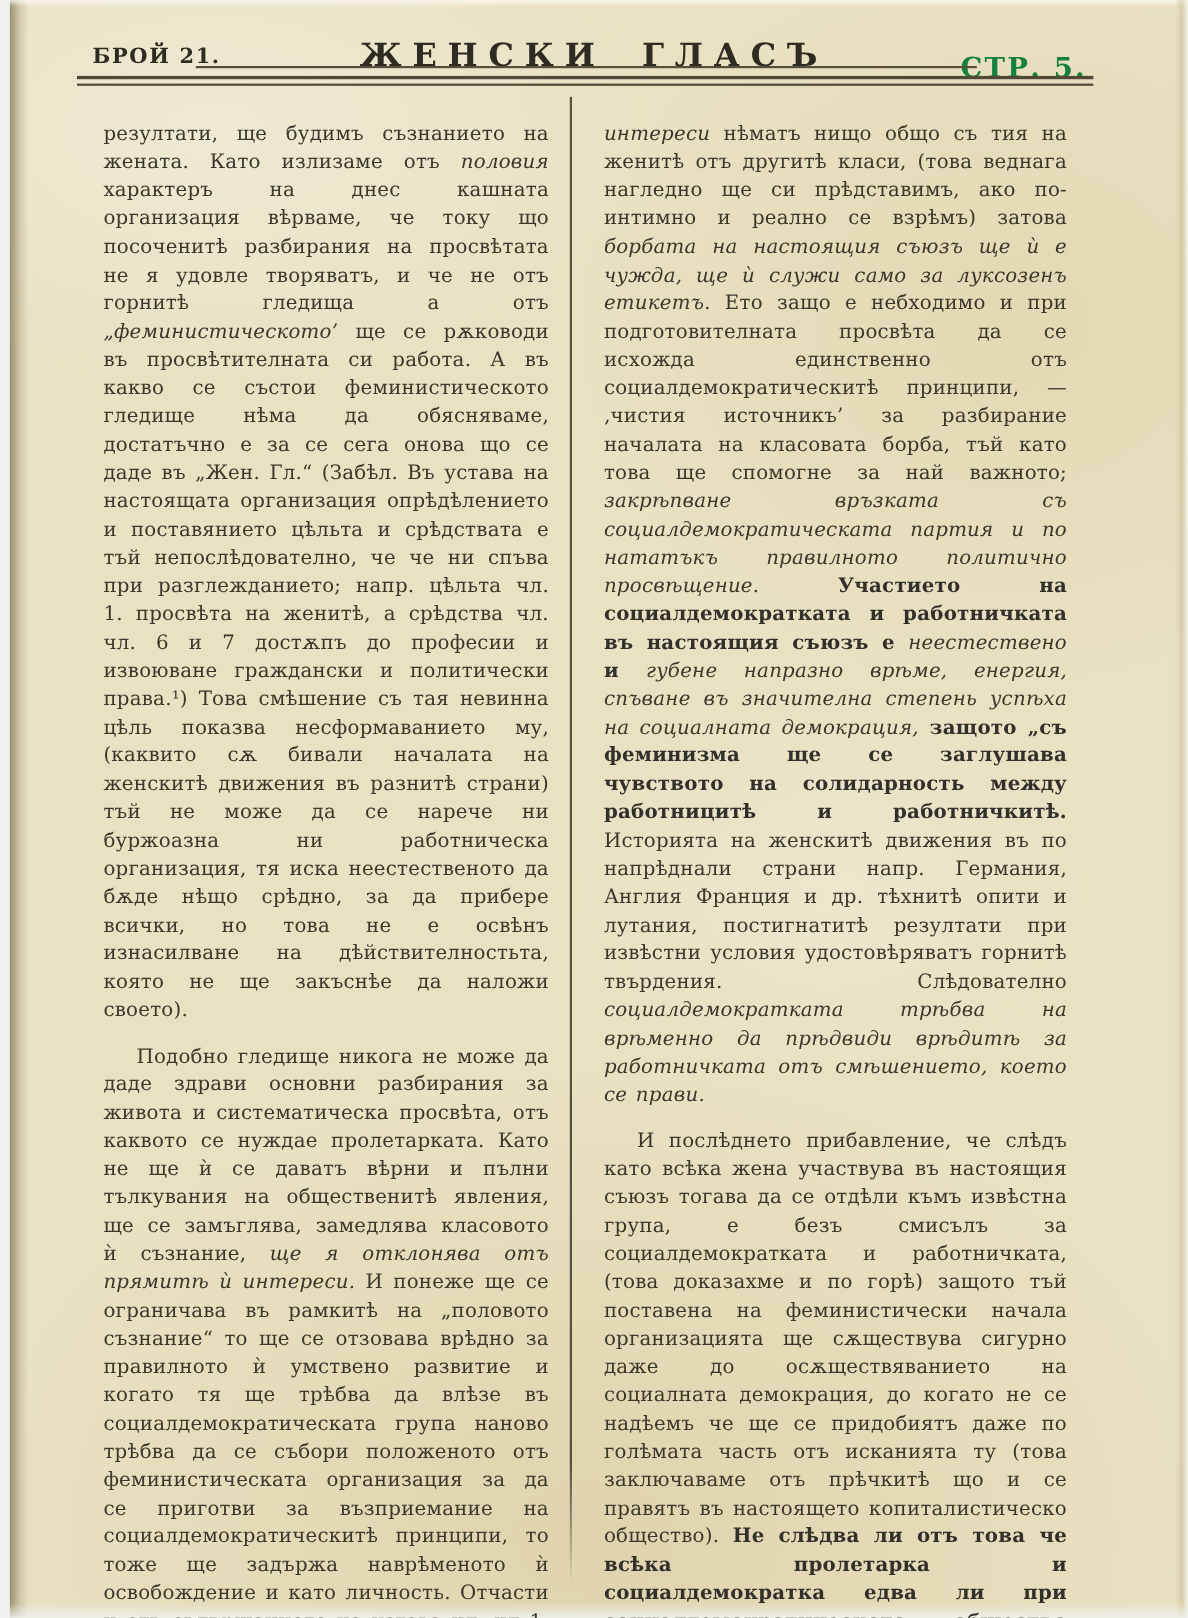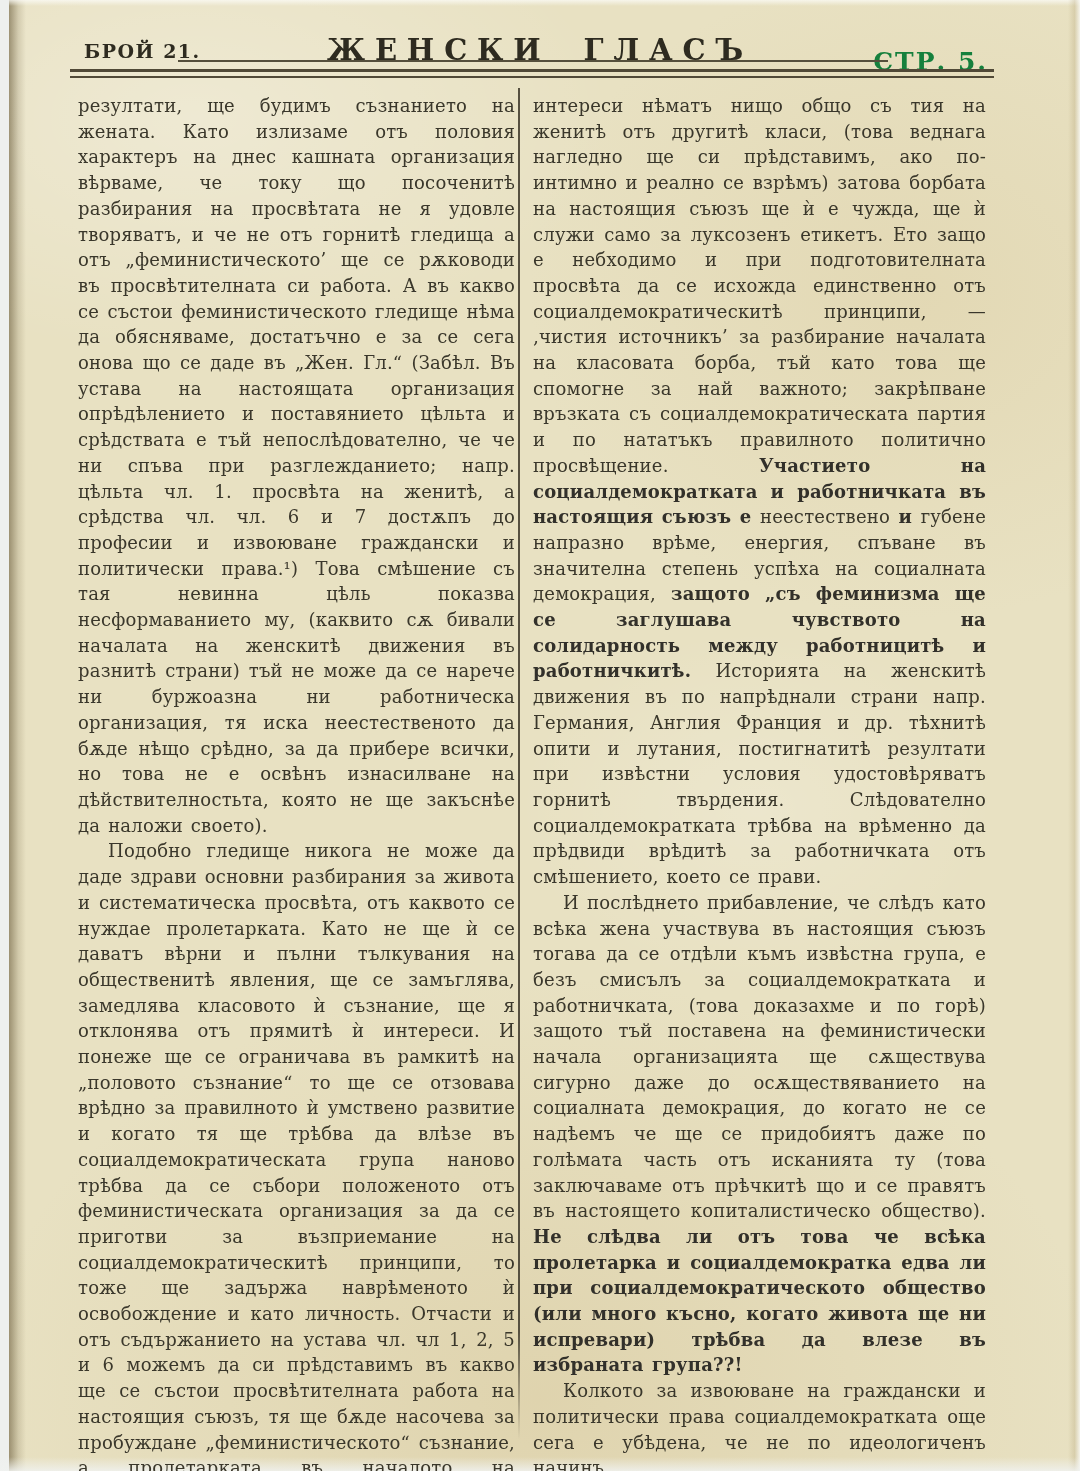--- a/index.html
+++ b/index.html
@@ -36,23 +36,23 @@
     border-top:3px solid #504937;border-bottom:2px solid #504937;}
 
   
   .col{position:absolute;top:93px;font-size:18px;line-height:25.7px;
     text-align:justify;word-spacing:2px;letter-spacing:0.2px;}
   .col-left{left:78px;width:437px;}
   .col-right{left:533px;width:453px;}
   .v-rule{position:absolute;left:518px;top:88px;height:1352px;width:2px;
     background:linear-gradient(180deg,#565040 0%,#565040 92%,rgba(86,80,64,0) 100%);}
 
-  .para{margin:0;}
+  .para{margin:16px;}
   .para.indent{text-indent:30px;}
-  .i{}
+  .i{font-style:italic;}
   .b{font-weight:bold;color:#32302a;}
 </style>
 </head>
 <body>
 
 <div class="edge edge-left-white"></div>
 <div class="edge edge-left-dark"></div>
 <div class="edge edge-top"></div>
 <div class="edge edge-right"></div>
 <div class="edge edge-bottom"></div>

